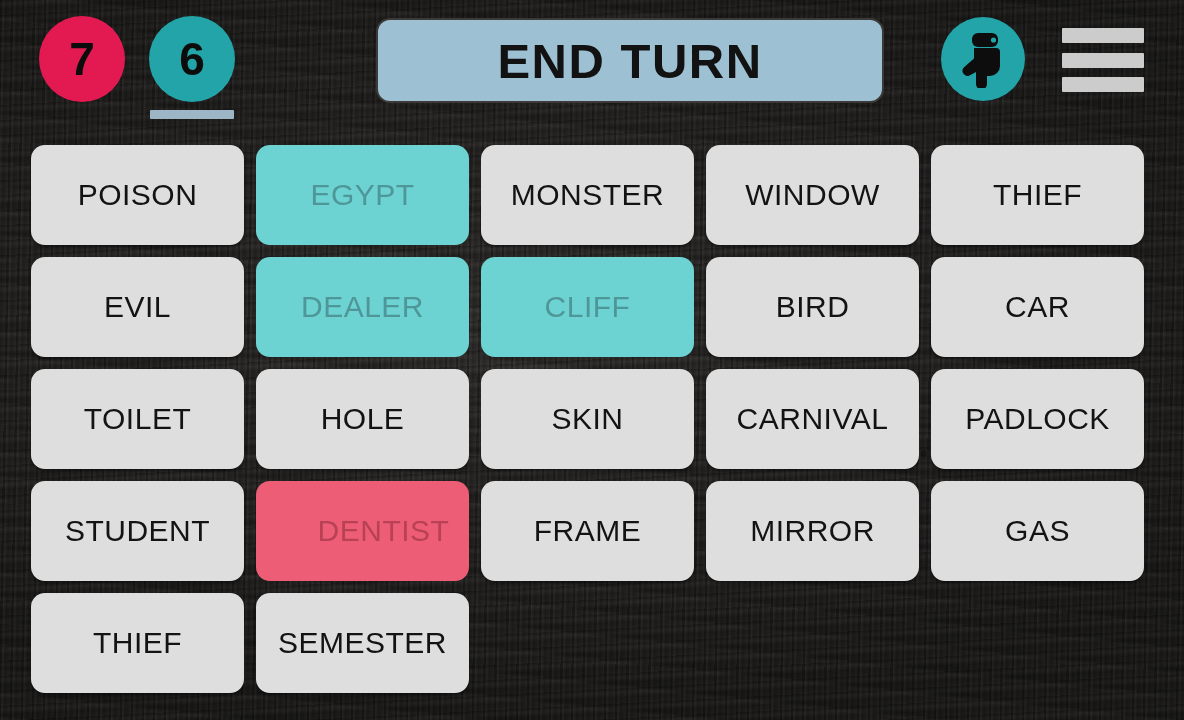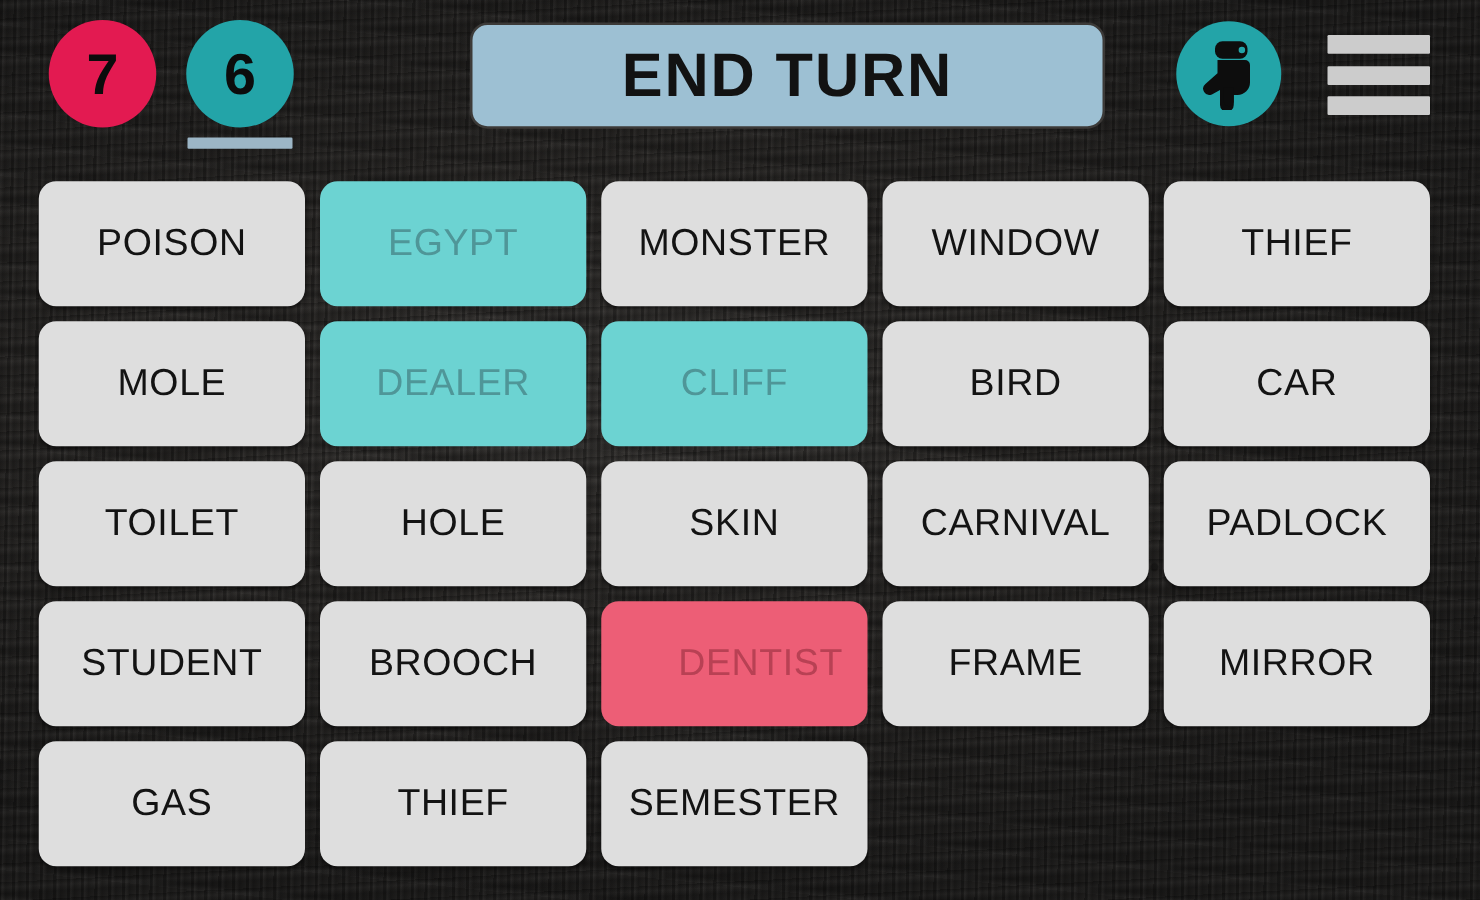--- a/index.html
+++ b/index.html
@@ -224,21 +224,21 @@
       <div class="card hidden-card">
         <span>MONSTER</span>
       </div>
       <div class="card hidden-card">
         <span>WINDOW</span>
       </div>
       <div class="card hidden-card">
         <span>THIEF</span>
       </div>
       <div class="card hidden-card">
-        <span>MOLE</span>
+        <span>EVIL</span>
       </div>
       <div class="card team-teal">
         <span>DEALER</span>
       </div>
       <div class="card team-teal">
         <span>CLIFF</span>
       </div>
       <div class="card hidden-card">
         <span>BIRD</span>
       </div>
@@ -256,23 +256,20 @@
       </div>
       <div class="card hidden-card">
         <span>CARNIVAL</span>
       </div>
       <div class="card hidden-card">
         <span>PADLOCK</span>
       </div>
       <div class="card hidden-card">
         <span>STUDENT</span>
       </div>
-      <div class="card hidden-card">
-        <span>BROOCH</span>
-      </div>
       <div class="card team-red">
         <span>DENTIST</span>
       </div>
       <div class="card hidden-card">
         <span>FRAME</span>
       </div>
       <div class="card hidden-card">
         <span>MIRROR</span>
       </div>
       <div class="card hidden-card">

